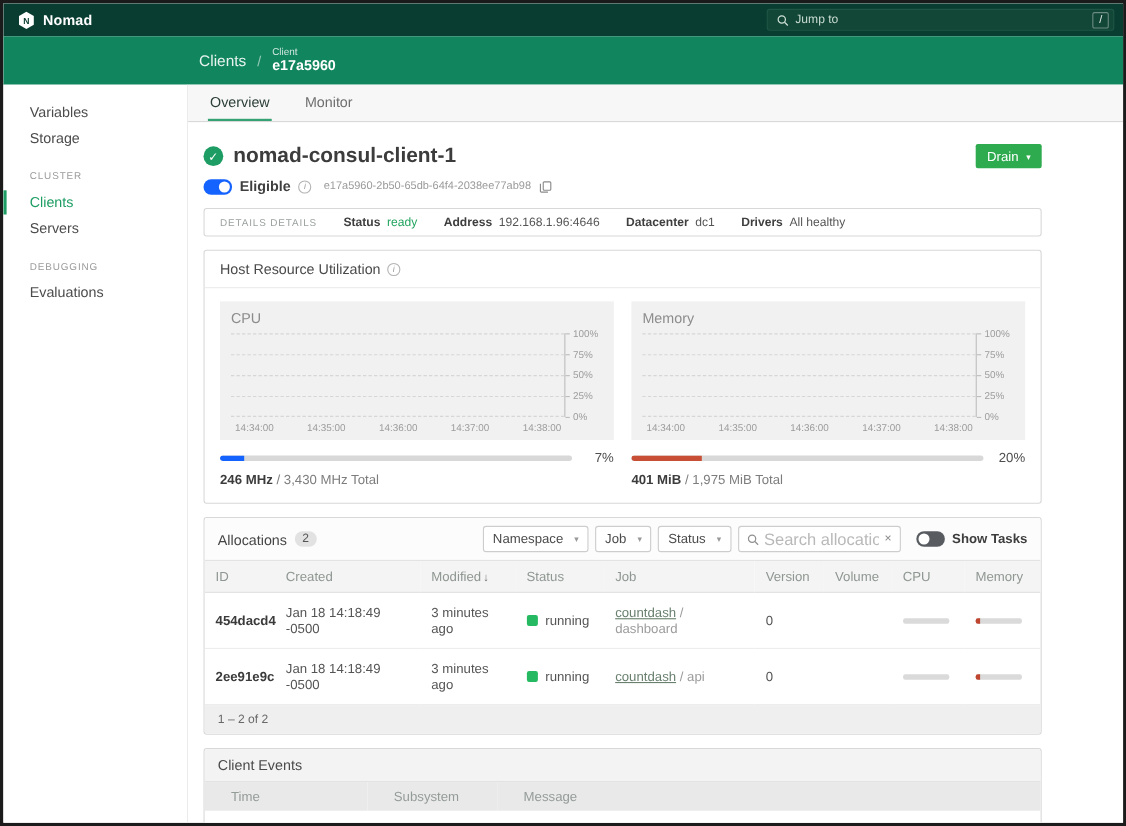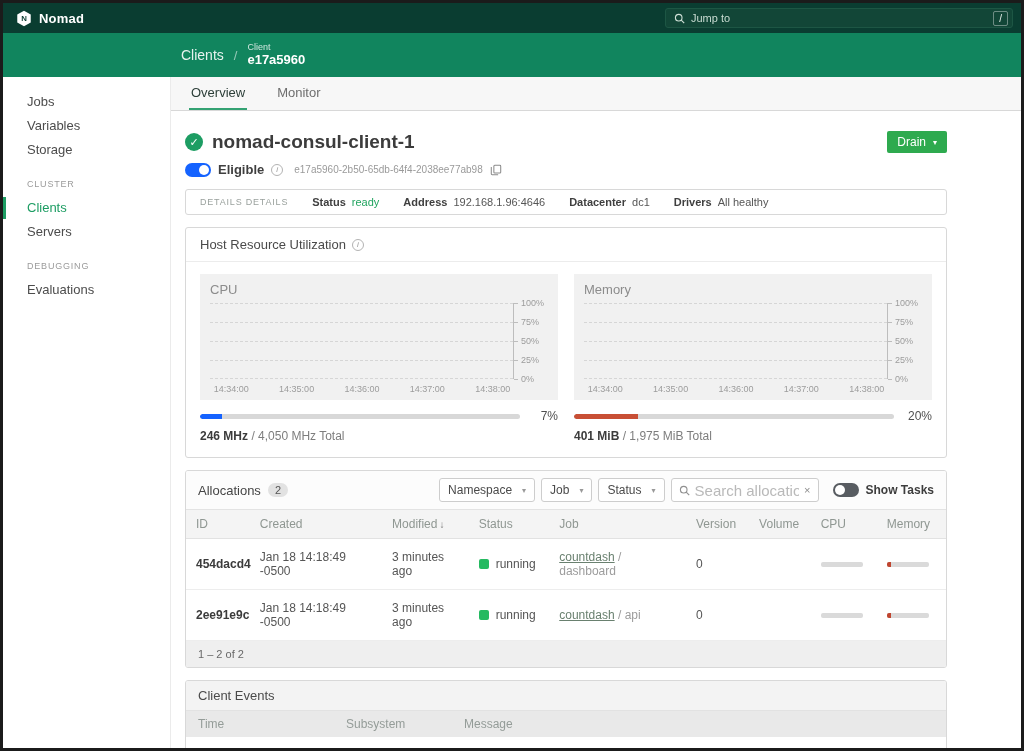--- a/index.html
+++ b/index.html
@@ -6,21 +6,21 @@
   html,body { width:1024px; height:751px; }
   body { font-family:"Liberation Sans", sans-serif; background:#ddd; }
 
   .frame { width:1024px; height:751px; border:3px solid #1b1b1b; background:#fff;
            display:flex; flex-direction:column; overflow:hidden; }
 
   
   .topbar { flex:0 0 30px; background:#0a3d31; display:flex; align-items:center; padding:0 8px 0 13px; }
   .brand { display:flex; align-items:center; gap:7px; margin-right:auto; cursor:pointer; }
   .brand-name { color:#fff; font-size:13px; font-weight:bold; letter-spacing:.2px; }
-  .jump { width:348px; height:20px; background:#124637; border:1px solid #1d5644; border-radius:3px;
+  .jump { width:316px; height:20px; background:#124637; border:1px solid #1d5644; border-radius:3px;
           display:flex; align-items:center; gap:6px; padding:0 4px 0 8px; }
   .jump input { flex:1; min-width:0; background:transparent; border:0; outline:0; font:inherit; font-size:11px; color:#eaf3ee; }
   .jump input::placeholder { color:#c9dcd2; }
   .kbd { font-size:10px; color:#e6efe9; border:1px solid rgba(255,255,255,.38); border-radius:2px; line-height:13px; padding:0 5px; }
 
   
   .subheader { flex:0 0 44px; background:#11855e; display:flex; align-items:center; padding-left:178px; }
   .breadcrumb { display:flex; align-items:center; gap:10px; }
   .crumb-root { color:rgba(255,255,255,.9); font-size:14px; text-decoration:none; cursor:pointer; }
   .crumb-sep { color:rgba(255,255,255,.55); font-size:13px; }
@@ -127,21 +127,21 @@
   .job-link { color:#69806f; text-decoration:underline; cursor:pointer; }
   .task-group { color:#9c9c9c; }
   .sort-icon { color:#777; font-size:10px; margin-left:2px; }
   .mini-track { width:42px; height:5px; background:#dadada; border-radius:2px; position:relative; }
   .mini-track.mem::before { content:""; position:absolute; left:0; top:0; bottom:0; width:4px;
                             background:#c0452f; border-radius:2px 0 0 2px; }
   .pagination { background:#efefef; padding:7px 12px; font-size:11px; color:#686868; }
 
   
   .events-header { background:#f3f3f3; border-bottom:1px solid #e2e2e2; padding:7px 12px; font-size:13px; color:#4a4a4a; }
-  .events-table th { background:#e9e9e9; font-size:12px; font-weight:normal; color:#949c98; text-align:left; padding:6px 12px; }
+  .events-table th { background:#e9e9e9; font-size:12px; font-weight:normal; color:#949c98; text-align:left; padding:6px 24px; }
   .events-table td { font-size:12px; color:#474747; padding:11px 12px 16px; vertical-align:top; }
 </style>
 </head>
 <body>
 
 <div class="frame">
 
   <header class="topbar">
     <a class="brand">
       <svg width="16" height="17" viewBox="0 0 24 26">
@@ -167,21 +167,20 @@
       <a class="crumb-current">
         <span class="crumb-kind">Client</span>
         <span class="crumb-id">e17a5960</span>
       </a>
     </div>
   </div>
 
   <div class="layout">
 
     <aside class="sidebar">
-      <a class="side-item">Jobs</a>
       <a class="side-item">Variables</a>
       <a class="side-item">Storage</a>
       <div class="side-heading">CLUSTER</div>
       <a class="side-item active">Clients</a>
       <a class="side-item">Servers</a>
       <div class="side-heading">DEBUGGING</div>
       <a class="side-item">Evaluations</a>
     </aside>
 
     <main class="main">
@@ -273,21 +272,21 @@
                 </div>
               </div>
               <div class="usage-row">
                 <div class="track">
                   <div class="fill" style="width: 7%; background: rgb(21, 99, 255);"></div>
                 </div>
                 <span class="pct">7%</span>
               </div>
               <div class="metric">
                 <b>246 MHz</b>
-                <span>/ 4,050 MHz Total</span>
+                <span>/ 3,430 MHz Total</span>
               </div>
             </div>
 
             <div class="chart-block">
               <div class="chart-panel">
                 <div class="chart-title">Memory</div>
                 <div class="plot-wrap">
                   <div class="plot-area">
                     <div class="gridline g1"></div>
                       <div class="gridline g2"></div>

